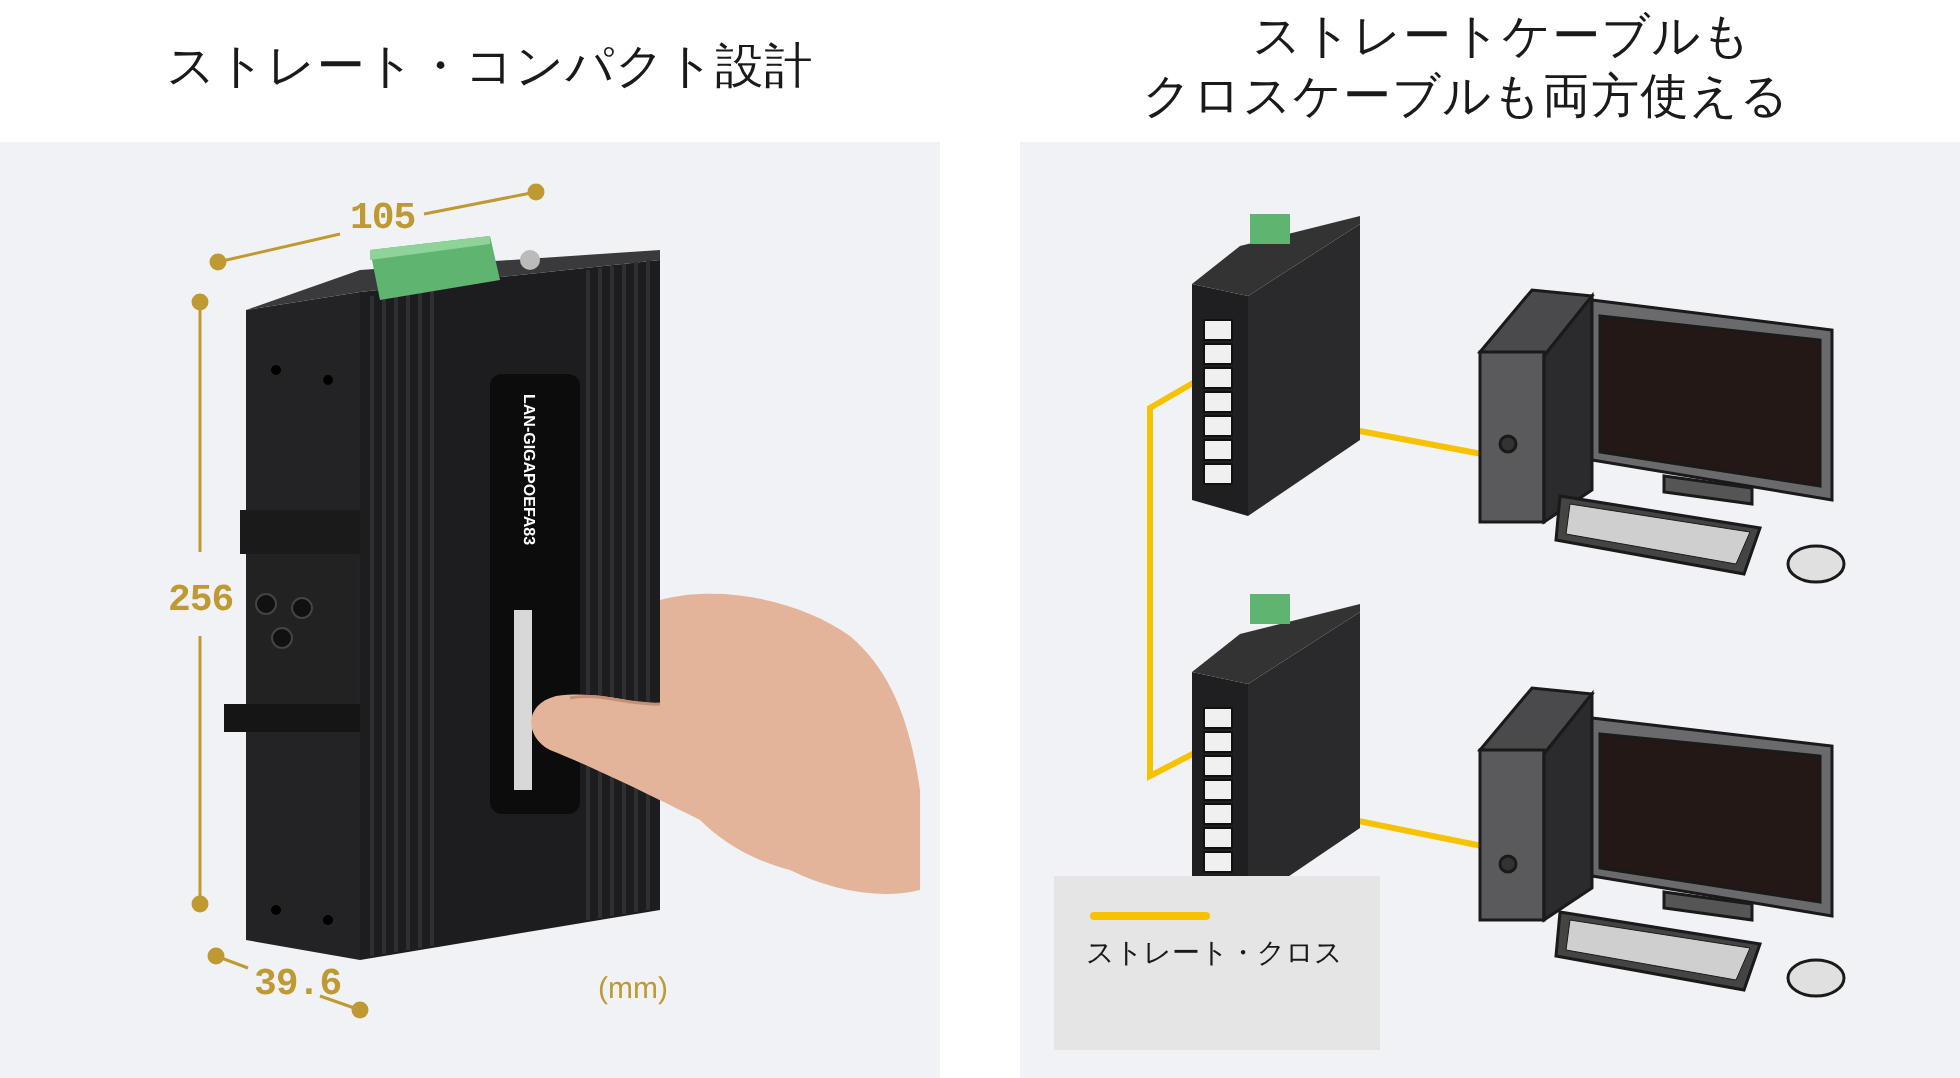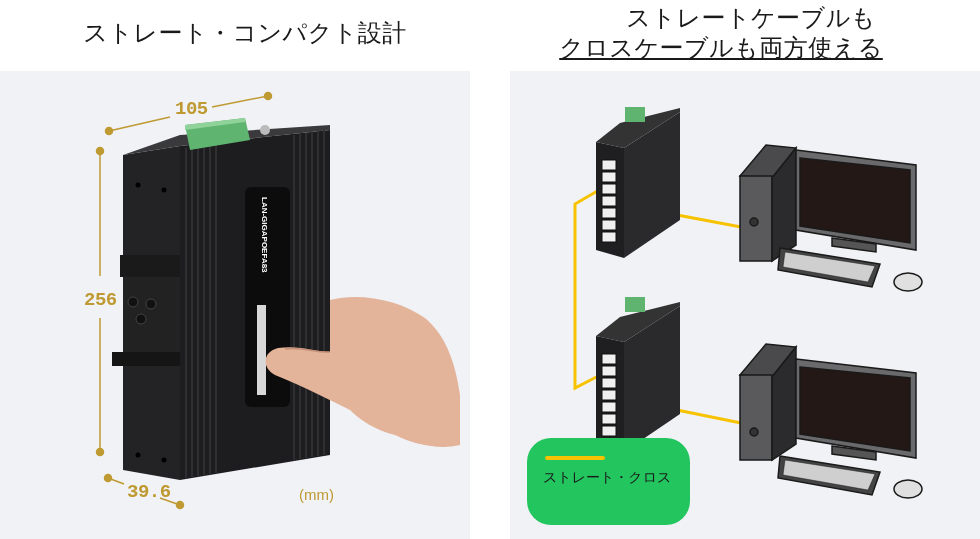--- a/index.html
+++ b/index.html
@@ -3,31 +3,31 @@
 <meta charset="utf-8">
 <style>
   html, body { margin:0; padding:0; }
   body { width:980px; height:539px; background:#ffffff; position:relative; overflow:hidden;
          font-family:"DejaVu Serif", serif; }
   .title { position:absolute; text-align:center; color:#1a1a1a; font-family:"DejaVu Serif", serif;
            font-size:24px; line-height:30px; letter-spacing:0.5px; }
   .panel { position:absolute; top:71px; background:#f1f2f6; height:468px; }
   .dim { position:absolute; color:#bf9a32; font-family:Liberation Mono, monospace; font-weight:bold; font-size:19px; letter-spacing:-0.5px; }
   .unit { position:absolute; color:#bf9a32; font-family:Liberation Sans, sans-serif; font-size:15px; }
-  .legend-box { position:absolute; background:#22c55e;border-radius:24px; }
+  .legend-box { position:absolute; background:#e5e5e5; }
   .legend-line { position:absolute; background:#f7c300; height:4px; border-radius:2px; }
   .legend-text { position:absolute; font-family:"DejaVu Sans", sans-serif; font-size:14px; line-height:22px; color:#1a1a1a; }
   svg { position:absolute; left:0; top:0; }
 </style>
 </head>
 <body>
 
 <div class="title" style="left:0; top:18px; width:490px;">ストレート・コンパクト設計</div>
 <div class="title" style="left:506px; top:3px; width:490px;">ストレートケーブルも</div>
-<div class="title" style="left:476px; top:33px; width:490px;text-decoration:underline;">クロスケーブルも両方使える</div>
+<div class="title" style="left:488px; top:33px; width:490px;">クロスケーブルも両方使える</div>
 
 <div class="panel" style="left:0; width:470px;"></div>
 
 <div class="panel" style="left:510px; width:470px;"></div>
 
 <svg width="980" height="539">
 
   <g stroke="#bf9a32" stroke-width="1.5" fill="#bf9a32">
     <line x1="109" y1="131" x2="170" y2="117"></line>
     <line x1="212" y1="107" x2="268" y2="96"></line>

